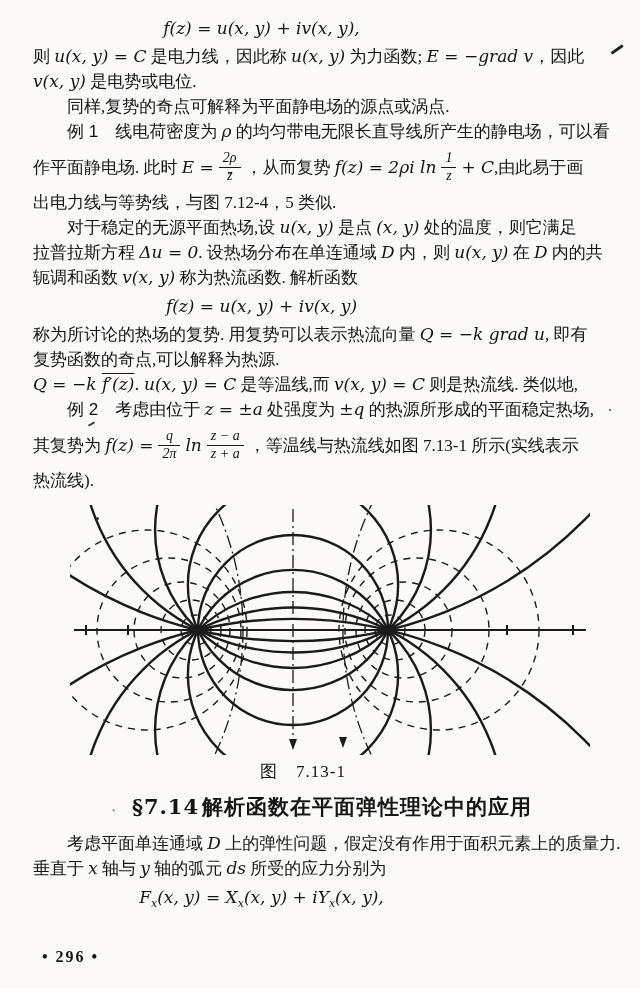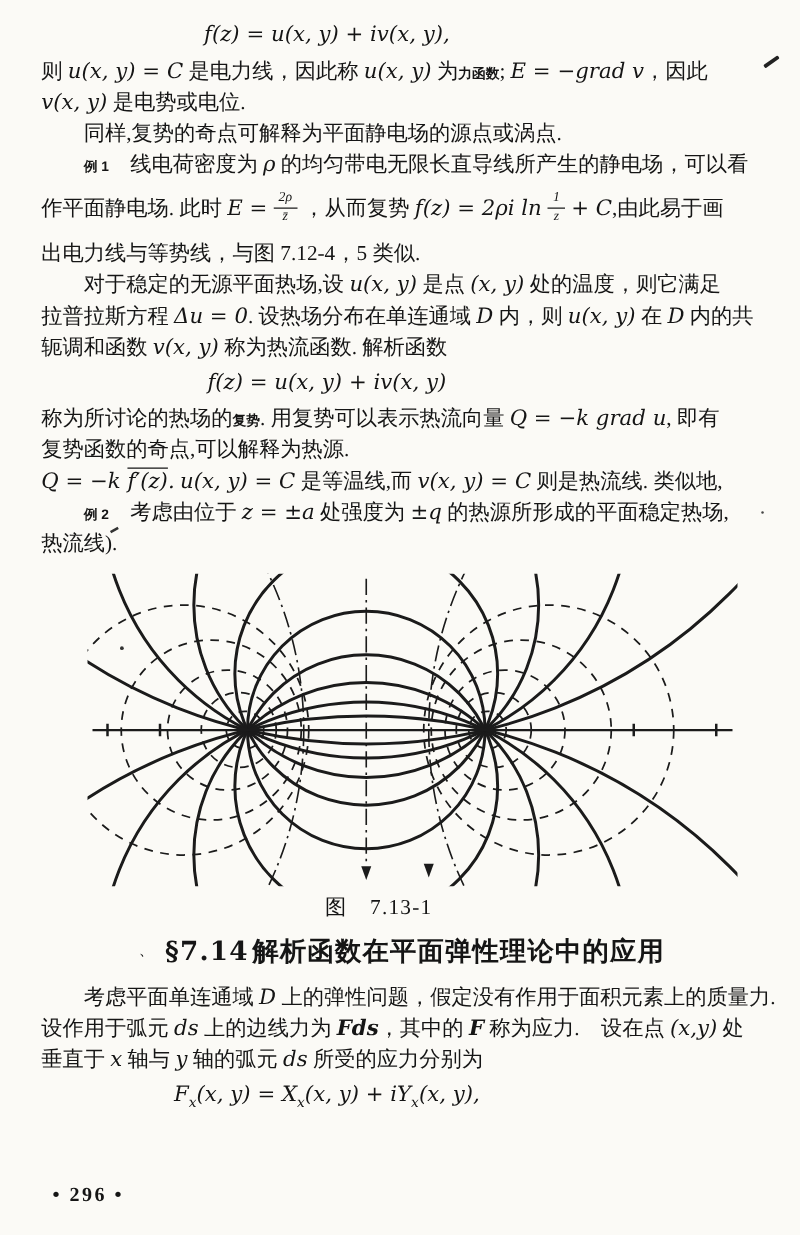--- a/index.html
+++ b/index.html
@@ -9,26 +9,26 @@
     font-family:"Liberation Serif","DejaVu Serif",serif;
   }
   .page{position:relative;width:640px;height:716px;}
   .content{position:absolute;left:0;top:0;width:640px;padding:12px 30px 0 33px;box-sizing:border-box;}
   .line{height:25px;line-height:25px;font-size:17px;white-space:nowrap;}
   .line.indent{padding-left:34px;}
   .line.tall{height:46px;line-height:46px;}
   .formula{height:32px;line-height:32px;font-size:17px;text-align:center;margin-right:120px;white-space:nowrap;}
   .t{font-family:"Liberation Serif","DejaVu Serif",serif;}
   .m{font-style:italic;font-family:"DejaVu Serif","Liberation Serif",serif;}
-  .b{font-weight:bold;font-family:"Liberation Sans","DejaVu Sans",sans-serif;font-size:11px;}
+  .b{font-weight:normal;font-family:"Liberation Sans","DejaVu Sans",sans-serif;font-size:17px;}
   .bm{font-weight:bold;font-style:italic;font-family:"DejaVu Serif",serif;}
   .ol{font-style:italic;text-decoration:overline;}
   sub{font-size:11px;}
   .fr{display:inline-block;vertical-align:middle;transform:translateY(-2px);
-      text-align:center;font-size:11px;line-height:1.2;font-style:italic;margin:0 5px;}
+      text-align:center;font-size:14px;line-height:1.2;font-style:italic;margin:0 5px;}
   .fr .fd{border-top:1.4px solid #1a1a1a;padding:0 4px;}
   .fr .fn{padding:0 4px;}
   .figwrap{margin:12px 0 0 37px;width:520px;height:250px;}
   svg{display:block;}
   .flow{fill:none;stroke:#1b1b1b;stroke-width:2.4;}
   .iso{fill:none;stroke:#1b1b1b;stroke-width:1.4;stroke-dasharray:7 6;}
   .dd{fill:none;stroke:#1b1b1b;stroke-width:1.3;stroke-dasharray:13 4 2 4;}
   .ax{stroke:#1b1b1b;stroke-width:1.8;}
   .tick{stroke:#1b1b1b;stroke-width:2;}
   .arrow{fill:#1b1b1b;}
@@ -60,20 +60,21 @@
       <div class="line tall"><span class="t">作平面静电场. 此时 </span><span class="m">E =</span><span class="fr"><div class="fn">2ρ</div><div class="fd">z̄</div></span><span class="t">，从而复势 </span><span class="m">f(z) = 2ρi ln</span><span class="fr"><div class="fn">1</div><div class="fd">z</div></span><span class="m">+ C</span><span class="t">,由此易于画</span></div>
       <div class="line"><span class="t">出电力线与等势线，与图 7.12-4，5 类似.</span></div>
       <div class="line indent"><span class="t">对于稳定的无源平面热场,设 </span><span class="m">u(x, y)</span><span class="t"> 是点 </span><span class="m">(x, y)</span><span class="t"> 处的温度，则它满足</span></div>
       <div class="line"><span class="t">拉普拉斯方程 </span><span class="m">Δu = 0</span><span class="t">. 设热场分布在单连通域 </span><span class="m">D</span><span class="t"> 内，则 </span><span class="m">u(x, y)</span><span class="t"> 在 </span><span class="m">D</span><span class="t"> 内的共</span></div>
       <div class="line"><span class="t">轭调和函数 </span><span class="m">v(x, y)</span><span class="t"> 称为热流函数. 解析函数</span></div>
       <div class="formula"><span class="m">f(z) = u(x, y) + iv(x, y)</span></div>
       <div class="line"><span class="t">称为所讨论的热场的</span><span class="b">复势</span><span class="t">. 用复势可以表示热流向量 </span><span class="m">Q = −k grad u</span><span class="t">, 即有</span></div>
       <div class="line"><span class="t">复势函数的奇点,可以解释为热源.</span></div>
       <div class="line"><span class="m">Q = −k </span><span class="m ol">f′(z)</span><span class="m">.</span><span class="t"> </span><span class="m">u(x, y) = C</span><span class="t"> 是等温线,而 </span><span class="m">v(x, y) = C</span><span class="t"> 则是热流线. 类似地,</span></div>
       <div class="line indent"><span class="b">例 2</span><span class="t">　考虑由位于 </span><span class="m">z = ±a</span><span class="t"> 处强度为 </span><span class="m">±q</span><span class="t"> 的热源所形成的平面稳定热场,</span></div>
+      <div class="line tall"><span class="t">其复势为 </span><span class="m">f(z) =</span><span class="fr"><div class="fn">q</div><div class="fd">2π</div></span><span class="m">ln</span><span class="fr"><div class="fn">z − a</div><div class="fd">z + a</div></span><span class="t">，等温线与热流线如图 7.13-1 所示(实线表示</span></div>
       <div class="line"><span class="t">热流线).</span></div>
       <div class="figwrap">
         <svg width="520" height="250" viewBox="0 0 520 250">
           <circle cx="223" cy="125" r="95" class="flow"></circle>
           <circle cx="223" cy="80" r="105.11898020814318" class="flow"></circle>
           <circle cx="223" cy="170" r="105.11898020814318" class="flow"></circle>
           <circle cx="223" cy="25" r="137.9311422413372" class="flow"></circle>
           <circle cx="223" cy="225" r="137.9311422413372" class="flow"></circle>
           <circle cx="223" cy="-65" r="212.42645786248002" class="flow"></circle>
           <circle cx="223" cy="315" r="212.42645786248002" class="flow"></circle>
@@ -97,21 +98,20 @@
           <line x1="223" y1="4" x2="223" y2="234" class="dd"></line>
           <circle cx="-117" cy="125" r="290" class="dd"></circle>
           <circle cx="563" cy="125" r="290" class="dd"></circle>
           <polygon points="219,234 227,234 223,245" class="arrow"></polygon>
           <polygon points="269,232 277,232 273,243" class="arrow"></polygon>
         </svg>
       </div>
       <div class="caption">图　7.13-1</div>
       <div class="heading"><span class="hmark">、</span><span class="hnum">§7.14</span><span>解析函数在平面弹性理论中的应用</span></div>
       <div class="line indent"><span class="t">考虑平面单连通域 </span><span class="m">D</span><span class="t"> 上的弹性问题，假定没有作用于面积元素上的质量力.</span></div>
-      <div class="line"><span class="t">设作用于弧元 </span><span class="m">ds</span><span class="t"> 上的边线力为 </span><span class="bm">Fds</span><span class="t">，其中的 </span><span class="bm">F</span><span class="t"> 称为应力.　设在点 </span><span class="m">(x,y)</span><span class="t"> 处</span></div>
       <div class="line"><span class="t">垂直于 </span><span class="m">x</span><span class="t"> 轴与 </span><span class="m">y</span><span class="t"> 轴的弧元 </span><span class="m">ds</span><span class="t"> 所受的应力分别为</span></div>
       <div class="formula"><span class="m">F<sub>x</sub></span><span class="m">(x, y) = </span><span class="m">X<sub>x</sub></span><span class="m">(x, y) + i</span><span class="m">Y<sub>x</sub></span><span class="m">(x, y),</span></div>
     </div>
   <div class="footer">• 296 •</div>
   <div class="artifact a-slash"></div>
   <div class="artifact a-dot1"></div>
   <div class="artifact a-dot2"></div>
   <div class="artifact a-tick"></div>
 </div>
 

